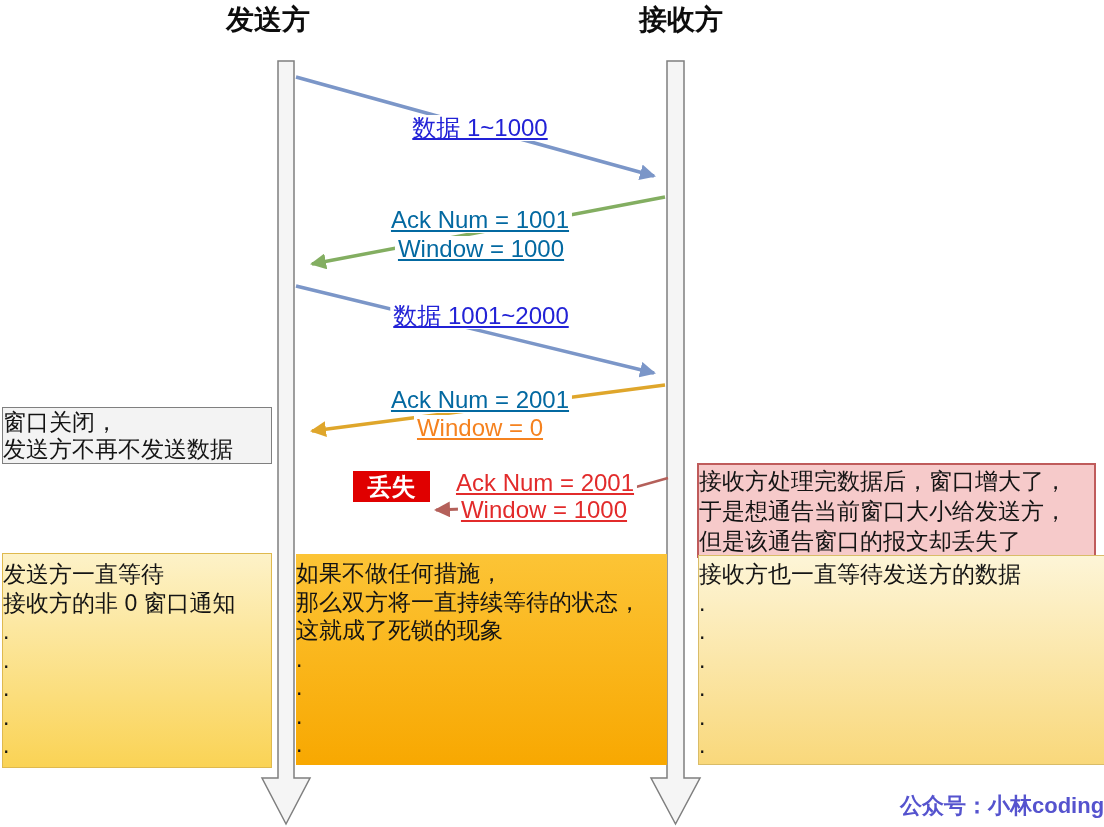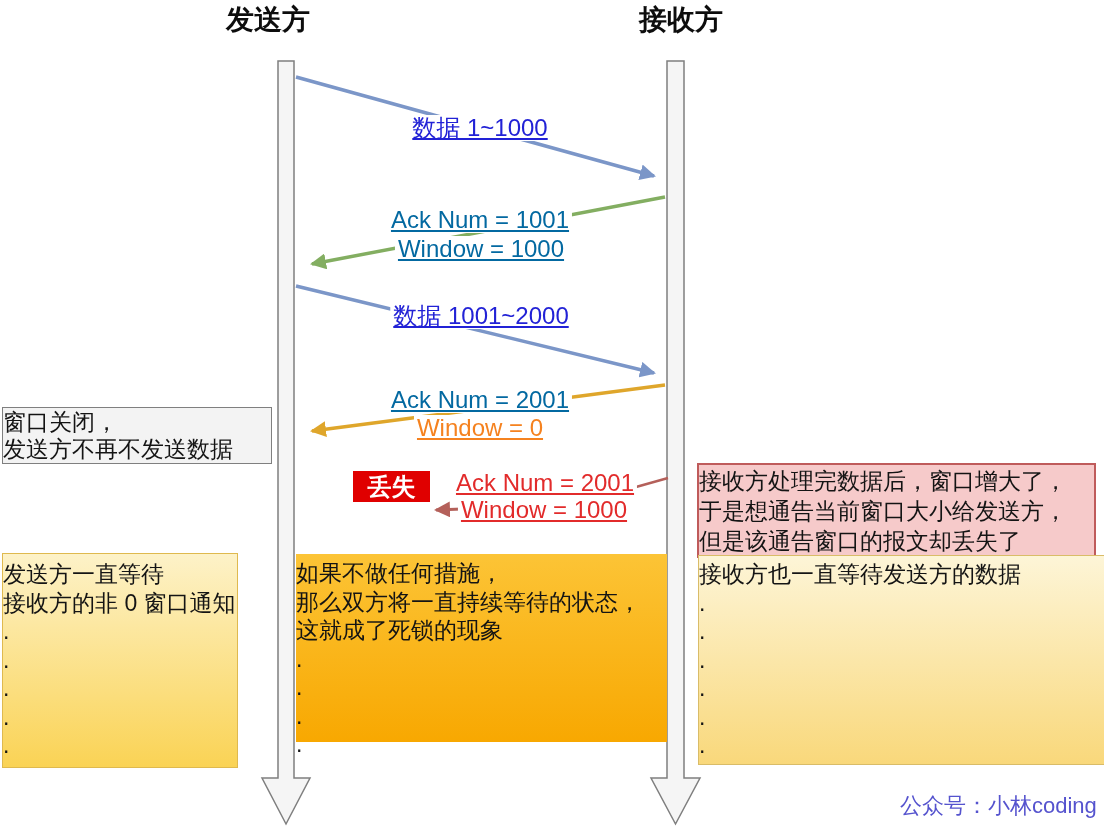--- a/index.html
+++ b/index.html
@@ -29,42 +29,42 @@
     left:2px; top:407px; width:270px; height:57px;
     background:#f3f3f3; border:1.5px solid #7f7f7f;
     font-size:23px; line-height:27px; padding-top:1px;
   }
   .note-receiver {
     left:697px; top:431px; width:399px; height:95px;
     background:#f6caca; border:2px solid #bf5b5b;
     font-size:23px; line-height:30px; padding-top:1px;margin-top:32px;
   }
   .box-sender-wait {
-    left:2px; top:553px; width:236px; height:215px;
+    left:2px; top:553px; width:270px; height:215px;
     background:linear-gradient(#fdf2c8,#fad355); border:1.5px solid #dfb94e;
     font-size:23px; line-height:28.5px; padding-top:6px;
   }
   .box-deadlock {
-    left:296px; top:554px; width:371px; height:188px;
+    left:296px; top:554px; width:371px; height:211px;
     background:linear-gradient(#fcc436,#f8a801);
     font-size:23px; line-height:28.5px; padding-top:5px;
   }
   .box-receiver-wait {
     left:698px; top:555px; width:420px; height:210px;
     background:linear-gradient(#fdf5d7,#f9d87b); border:1.5px solid #d9bc68;
     font-size:23px; line-height:28.5px; padding-top:4px;
   }
   .lost-badge {
     position:absolute; left:345px; top:471px; width:77px; height:31px;
     background:#e00000; color:#ffffff; font-size:24px; font-weight:bold;
     text-align:center; line-height:31px;margin-left:8px;
   }
   .watermark {
     position:absolute; left:900px; top:791px;
-    font-size:22px; font-weight:normal; color:#5553ce; white-space:nowrap;
+    font-size:22px; font-weight:bold; color:#5553ce; white-space:nowrap;
   }
 </style>
 </head>
 <body>
 
 <div class="canvas">
 
   <svg class="layer" width="1104" height="827" viewBox="0 0 1104 827">
     <defs>
       <marker id="mblue" markerUnits="userSpaceOnUse" markerWidth="20" markerHeight="16" refX="14" refY="8" orient="auto">

